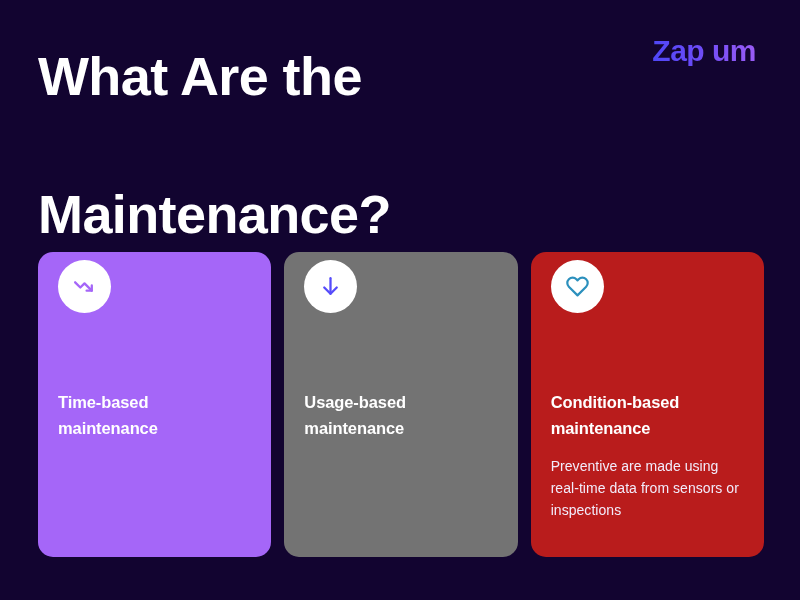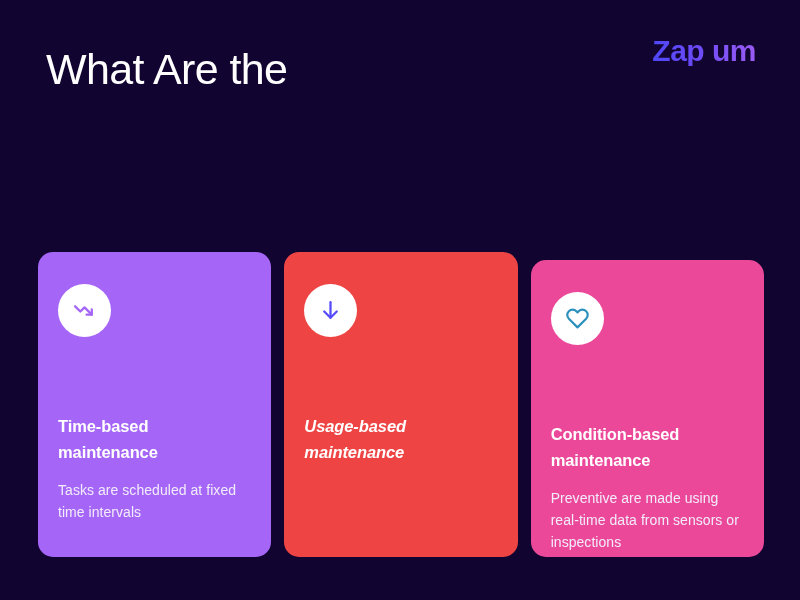--- a/index.html
+++ b/index.html
@@ -31,39 +31,38 @@
     white-space:nowrap;
   }
   .logo .slant { display:inline-block; transform:skewX(-9deg); }
 
   
   .heading {
     position:absolute;
     left:38px; top:42px;
     width:540px;
     color:#ffffff;
-    font-size:43px;
-    font-weight:normal;
+    font-size:54px;
+    font-weight:bold;
     line-height:1.28;
     letter-spacing:-0.6px;
-    margin-left:8px;
   }
 
   
   .cards {
     position:absolute;
     left:38px; top:252px;
     width:726px; height:305px;
     display:flex;
     gap:13px;
   }
   .card {
     flex:1 1 0;
     border-radius:15px;
-    padding:32px 20px 20px 20px;
+    padding:8px 20px 20px 20px;
     display:flex;
     flex-direction:column;
     position:relative;
   }
   .card-icon {
     width:53px; height:53px;
     border-radius:50%;
     background:#ffffff;
     display:flex;
     align-items:center;
@@ -93,56 +92,56 @@
 
 <div class="slide" style="background: rgb(18, 4, 48);">
 
   <div class="logo">
     <span>Zap</span><span class="slant">i</span><span>um</span>
   </div>
 
   <h1 class="heading">
     <span>What Are the</span><br>
     <br>
+    <span>Maintenance?</span>
   </h1>
 
   <div class="cards">
 
     <div class="card" id="card-0" style="background: rgb(165, 102, 248);">
       <div class="card-icon">
         <span>
           <svg width="25" height="25" viewBox="0 0 24 24" fill="none" stroke="#a566f8" stroke-width="2.2" stroke-linecap="round" stroke-linejoin="round">
             <polyline points="3,8 8,13 12,9 19,16"></polyline>
             <polyline points="19,11 19,16 14,16"></polyline>
           </svg>
         </span>
       </div>
       <div class="card-title">
         <span>Time-based</span><br>
         <span>maintenance</span>
       </div>
-      <div class="card-desc">Tasks are scheduled at fixed time intervals</div>
     </div>
 
-    <div class="card" id="card-1" style="background: #ef4444; font-style: italic;">
+    <div class="card" id="card-1" style="background: #737373;">
       <div class="card-icon">
         <span>
           <svg width="25" height="25" viewBox="0 0 24 24" fill="none" stroke="#564cfa" stroke-width="2.2" stroke-linecap="round" stroke-linejoin="round">
             <line x1="12" y1="4" x2="12" y2="19"></line>
             <polyline points="6,13 12,19 18,13"></polyline>
           </svg>
         </span>
       </div>
       <div class="card-title">
         <span>Usage-based</span><br>
         <span>maintenance</span>
       </div>
     </div>
 
-    <div class="card" id="card-2" style="background: #ec4899; margin-top: 8px;">
+    <div class="card" id="card-2" style="background: #b91c1c;">
       <div class="card-icon">
         <span>
           <svg width="25" height="25" viewBox="0 0 24 24" fill="none" stroke="#2c90bd" stroke-width="2.1" stroke-linecap="round" stroke-linejoin="round">
             <path d="M12 20.5 3.7 12.2a5.1 5.1 0 0 1 0-7.2 5.1 5.1 0 0 1 7.2 0l1.1 1.1 1.1-1.1a5.1 5.1 0 0 1 7.2 0 5.1 5.1 0 0 1 0 7.2z"></path>
           </svg>
         </span>
       </div>
       <div class="card-title">
         <span>Condition-based</span><br>
         <span>maintenance</span>

